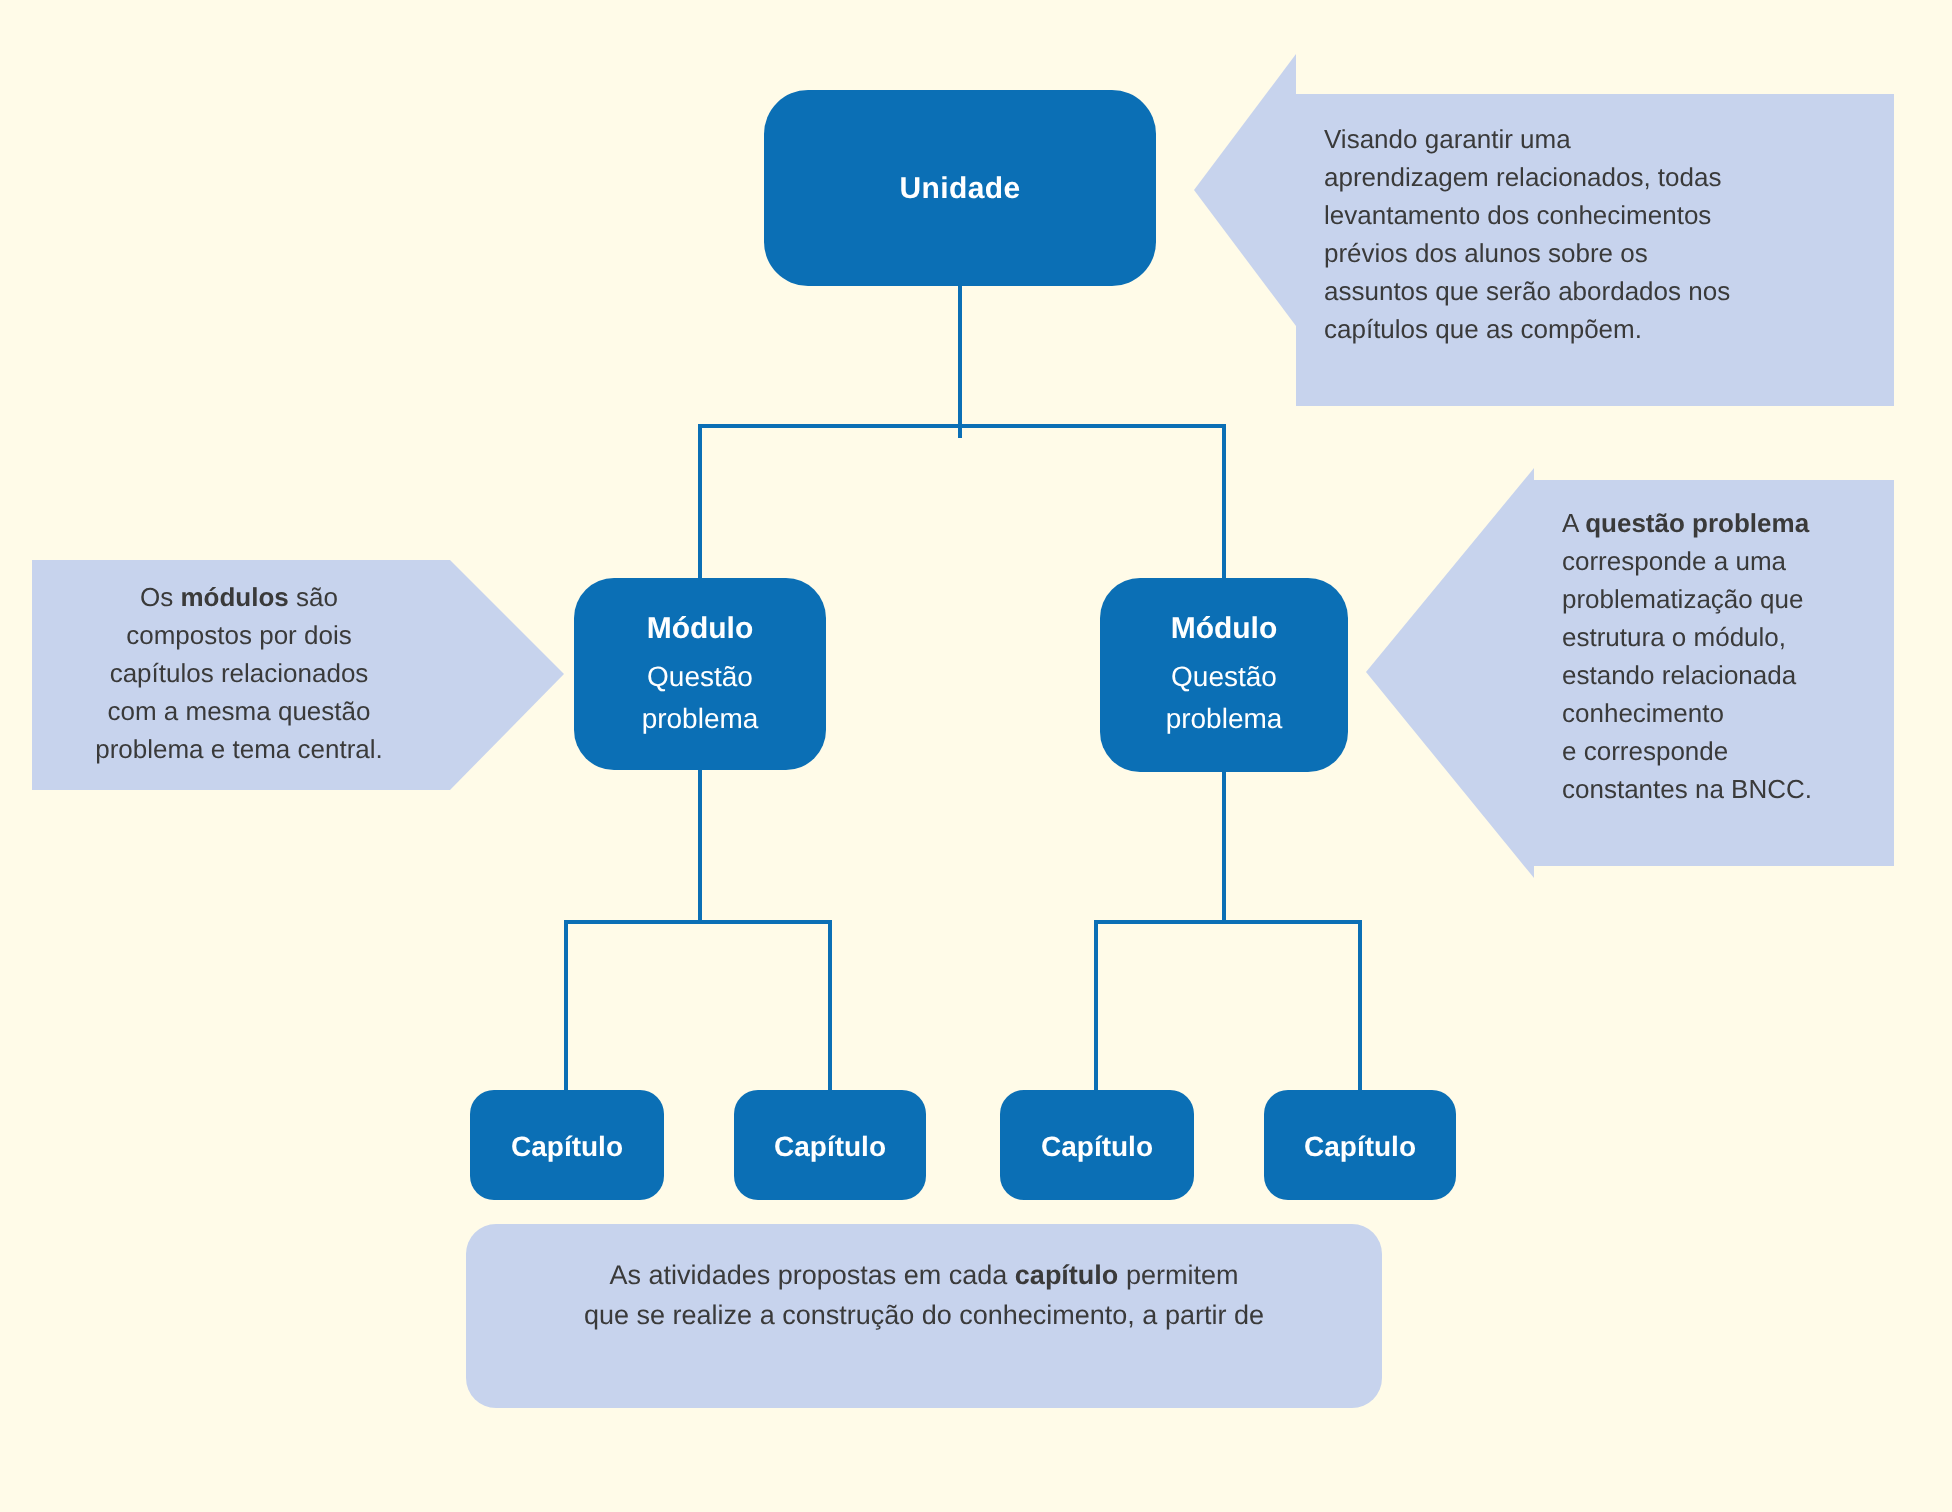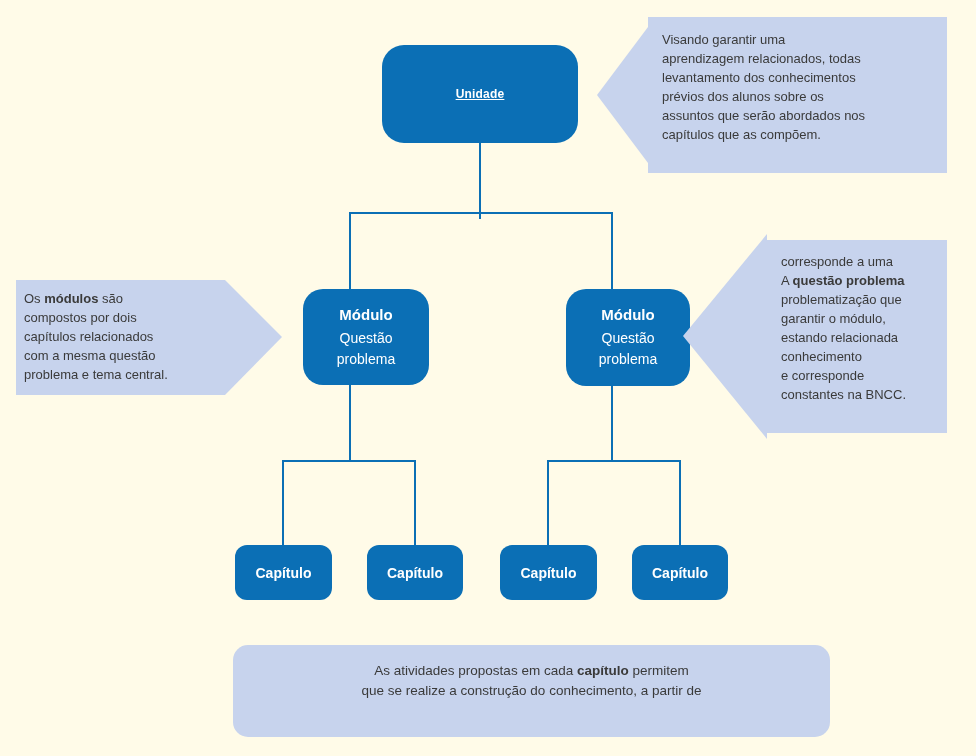--- a/index.html
+++ b/index.html
@@ -13,31 +13,31 @@
   }
   .line{position:absolute;background:var(--node-blue,#0B6FB5);}
   .line.v{width:1.5px;}
   .line.h{height:1.5px;}
   .node{
     position:absolute;background:var(--node-blue,#0B6FB5);
     color:var(--node-text,#FFFFFF);
     display:flex;flex-direction:column;align-items:center;justify-content:center;
     text-align:center;
   }
-  .unidade{border-radius:22px;font-weight:bold;font-size:12px;letter-spacing:.2px;text-decoration:underline;}
-  .modulo{border-radius:20px;margin-left:16px;}
+  .unidade{border-radius:22px;font-weight:bold;font-size:15px;letter-spacing:.2px;}
+  .modulo{border-radius:20px;}
   .modulo-title{font-weight:bold;font-size:15px;line-height:20px;margin-bottom:3px;}
   .modulo-subtitle{font-size:14px;line-height:21px;max-width:92px;}
   .capitulo{border-radius:12px;font-weight:bold;font-size:14px;}
   .callout-body{
     position:absolute;background:var(--callout-lavender,#C7D3ED);
     font-size:13px;line-height:19px;box-sizing:border-box;
   }
-  .co-tr{padding:13px 10px 0 14px;}
-  .co-l{padding:9px 10px 0 8px;text-align:left;}
+  .co-tr{padding:13px 10px 0 14px;margin-top:30px;}
+  .co-l{padding:9px 10px 0 8px;text-align:center;}
   .co-mr{padding:12px 6px 0 14px;}
   .note-bottom{border-radius:15px;text-align:center;font-size:13.5px;line-height:19.5px;padding:16px 18px 0;}
   .tri{position:absolute;width:0;height:0;border-style:solid;}
   .tri-left{border-color:transparent var(--callout-lavender,#C7D3ED) transparent transparent;}
   .tri-right{border-color:transparent transparent transparent var(--callout-lavender,#C7D3ED);}
   .b{font-weight:bold;}
 </style>
 </head>
 <body>
 
@@ -98,28 +98,28 @@
       <div class="callout-line"><span>Os </span><span class="b">módulos</span><span> são</span></div>
       <div class="callout-line"><span>compostos por dois</span></div>
       <div class="callout-line"><span>capítulos relacionados</span></div>
       <div class="callout-line"><span>com a mesma questão</span></div>
       <div class="callout-line"><span>problema e tema central.</span></div>
     </div>
   <div class="tri tri-right" style="left:225px;top:280px;border-width:57px 0 58px 57px"></div>
 
   <div class="tri tri-left" style="left:683px;top:234px;border-width:102px 84px 103px 0"></div>
   <div class="callout-body co-mr" style="left:767px;top:240px;width:180px;height:193px">
+      <div class="callout-line"><span>A </span><span class="b">questão problema</span></div>
       <div class="callout-line"><span>corresponde a uma</span></div>
-      <div class="callout-line"><span>A </span><span class="b">questão problema</span></div>
       <div class="callout-line"><span>problematização que</span></div>
-      <div class="callout-line"><span>garantir o módulo,</span></div>
+      <div class="callout-line"><span>estrutura o módulo,</span></div>
       <div class="callout-line"><span>estando relacionada</span></div>
       <div class="callout-line"><span>conhecimento</span></div>
       <div class="callout-line"><span>e corresponde</span></div>
       <div class="callout-line"><span>constantes na BNCC.</span></div>
     </div>
 
-  <div class="callout-body note-bottom" style="left:233px;top:645px;width:597px;height:92px">
+  <div class="callout-body note-bottom" style="left:233px;top:612px;width:458px;height:92px">
       <div class="callout-line"><span>As atividades propostas em cada </span><span class="b">capítulo</span><span> permitem</span></div>
       <div class="callout-line"><span>que se realize a construção do conhecimento, a partir de</span></div>
     </div>
 
 </div>
 
 </body></html>

